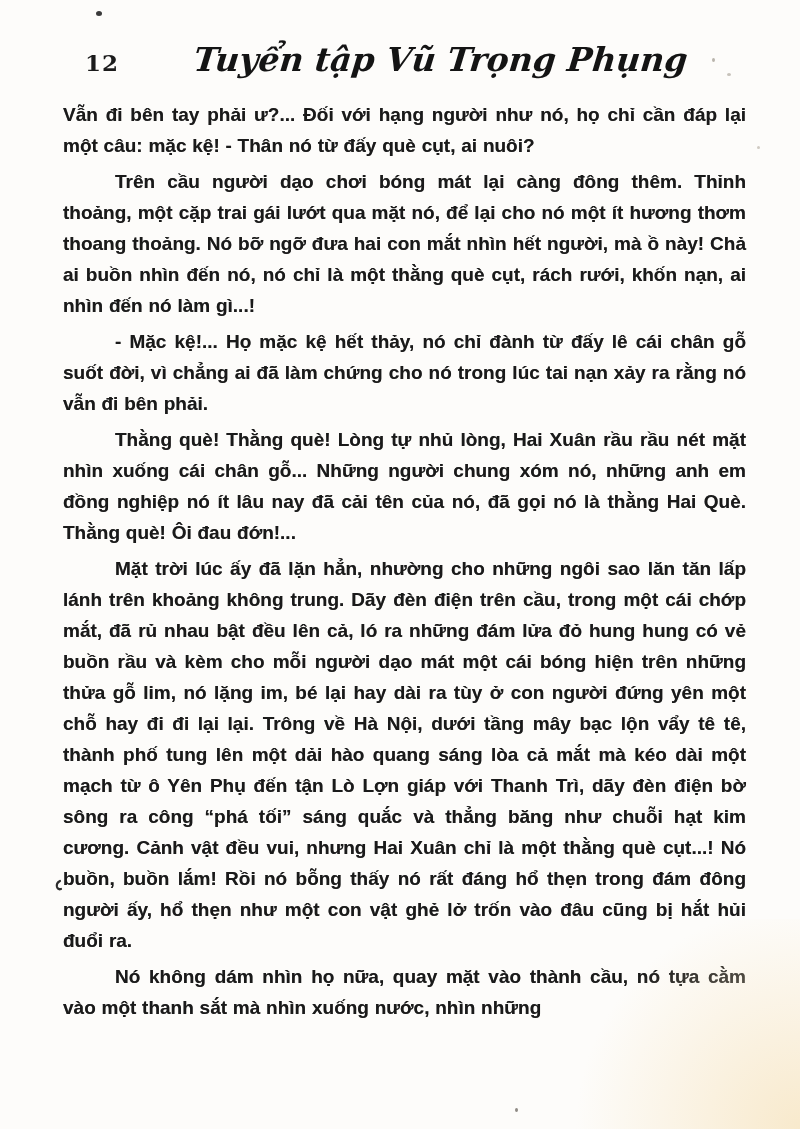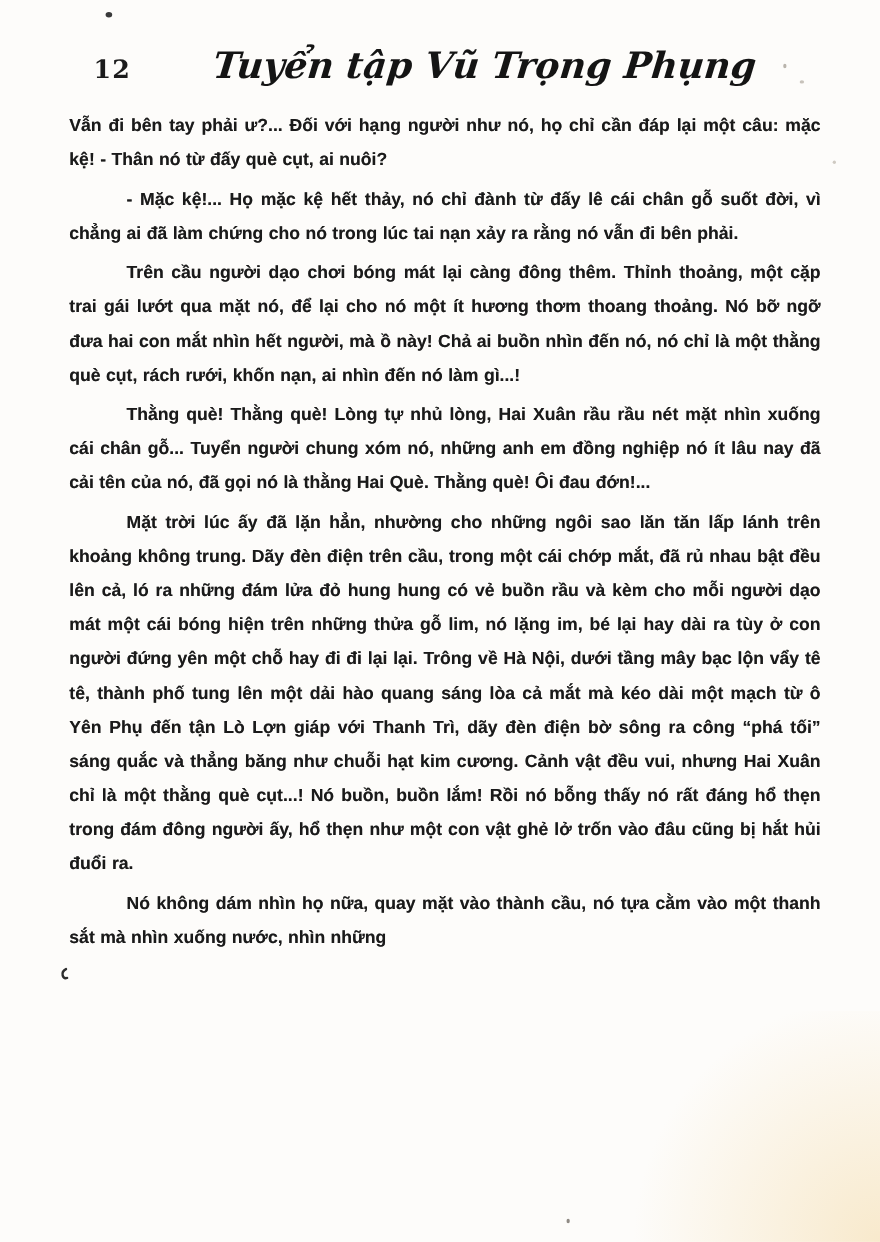--- a/index.html
+++ b/index.html
@@ -28,21 +28,21 @@
     margin-right:58px;
     white-space:nowrap;
   }
   
   .body-text{
     position:absolute;top:99px;left:63px;width:683px;
   }
   .para{
     margin:0 0 5px 0;
     text-align:justify;
-    font-size:16px;
+    font-size:19px;
     font-weight:700;
     line-height:31px;
     color:#1a1a1a;
     text-indent:52px;
     text-shadow:0 0 0.5px rgba(20,20,20,0.55);
     word-spacing:0.5px;
   }
   .para.no-indent{text-indent:0;}
   
   .speck{position:absolute;border-radius:50%;}
@@ -63,23 +63,23 @@
 
 <div class="page">
 
   <div class="running-head">
     <span class="page-num">12</span>
     <span class="book-title">Tuyển tập Vũ Trọng Phụng</span>
   </div>
 
   <div class="body-text">
     <p class="para no-indent">Vẫn đi bên tay phải ư?... Đối với hạng người như nó, họ chỉ cần đáp lại một câu: mặc kệ! - Thân nó từ đấy què cụt, ai nuôi?</p>
+    <p class="para">Trên cầu người dạo chơi bóng mát lại càng đông thêm. Thỉnh thoảng, một cặp trai gái lướt qua mặt nó, để lại cho nó một ít hương thơm thoang thoảng. Nó bỡ ngỡ đưa hai con mắt nhìn hết người, mà ồ này! Chả ai buồn nhìn đến nó, nó chỉ là một thằng què cụt, rách rưới, khốn nạn, ai nhìn đến nó làm gì...!</p>
     <p class="para">- Mặc kệ!... Họ mặc kệ hết thảy, nó chỉ đành từ đấy lê cái chân gỗ suốt đời, vì chẳng ai đã làm chứng cho nó trong lúc tai nạn xảy ra rằng nó vẫn đi bên phải.</p>
-    <p class="para">Trên cầu người dạo chơi bóng mát lại càng đông thêm. Thỉnh thoảng, một cặp trai gái lướt qua mặt nó, để lại cho nó một ít hương thơm thoang thoảng. Nó bỡ ngỡ đưa hai con mắt nhìn hết người, mà ồ này! Chả ai buồn nhìn đến nó, nó chỉ là một thằng què cụt, rách rưới, khốn nạn, ai nhìn đến nó làm gì...!</p>
-    <p class="para">Thằng què! Thằng què! Lòng tự nhủ lòng, Hai Xuân rầu rầu nét mặt nhìn xuống cái chân gỗ... Tuyển người chung xóm nó, những anh em đồng nghiệp nó ít lâu nay đã cải tên của nó, đã gọi nó là thằng Hai Què. Thằng què! Ôi đau đớn!...</p>
+    <p class="para">Thằng què! Thằng què! Lòng tự nhủ lòng, Hai Xuân rầu rầu nét mặt nhìn xuống cái chân gỗ... Những người chung xóm nó, những anh em đồng nghiệp nó ít lâu nay đã cải tên của nó, đã gọi nó là thằng Hai Què. Thằng què! Ôi đau đớn!...</p>
     <p class="para">Mặt trời lúc ấy đã lặn hẳn, nhường cho những ngôi sao lăn tăn lấp lánh trên khoảng không trung. Dãy đèn điện trên cầu, trong một cái chớp mắt, đã rủ nhau bật đều lên cả, ló ra những đám lửa đỏ hung hung có vẻ buồn rầu và kèm cho mỗi người dạo mát một cái bóng hiện trên những thửa gỗ lim, nó lặng im, bé lại hay dài ra tùy ở con người đứng yên một chỗ hay đi đi lại lại. Trông về Hà Nội, dưới tầng mây bạc lộn vẩy tê tê, thành phố tung lên một dải hào quang sáng lòa cả mắt mà kéo dài một mạch từ ô Yên Phụ đến tận Lò Lợn giáp với Thanh Trì, dãy đèn điện bờ sông ra công “phá tối” sáng quắc và thẳng băng như chuỗi hạt kim cương. Cảnh vật đều vui, nhưng Hai Xuân chỉ là một thằng què cụt...! Nó buồn, buồn lắm! Rồi nó bỗng thấy nó rất đáng hổ thẹn trong đám đông người ấy, hổ thẹn như một con vật ghẻ lở trốn vào đâu cũng bị hắt hủi đuổi ra.</p>
     <p class="para">Nó không dám nhìn họ nữa, quay mặt vào thành cầu, nó tựa cằm vào một thanh sắt mà nhìn xuống nước, nhìn những</p>
   </div>
 
   <span class="speck s1"></span>
   <span class="speck s2"></span>
   <span class="speck s3"></span>
   <span class="speck s4"></span>
   <span class="speck s5"></span>
 

